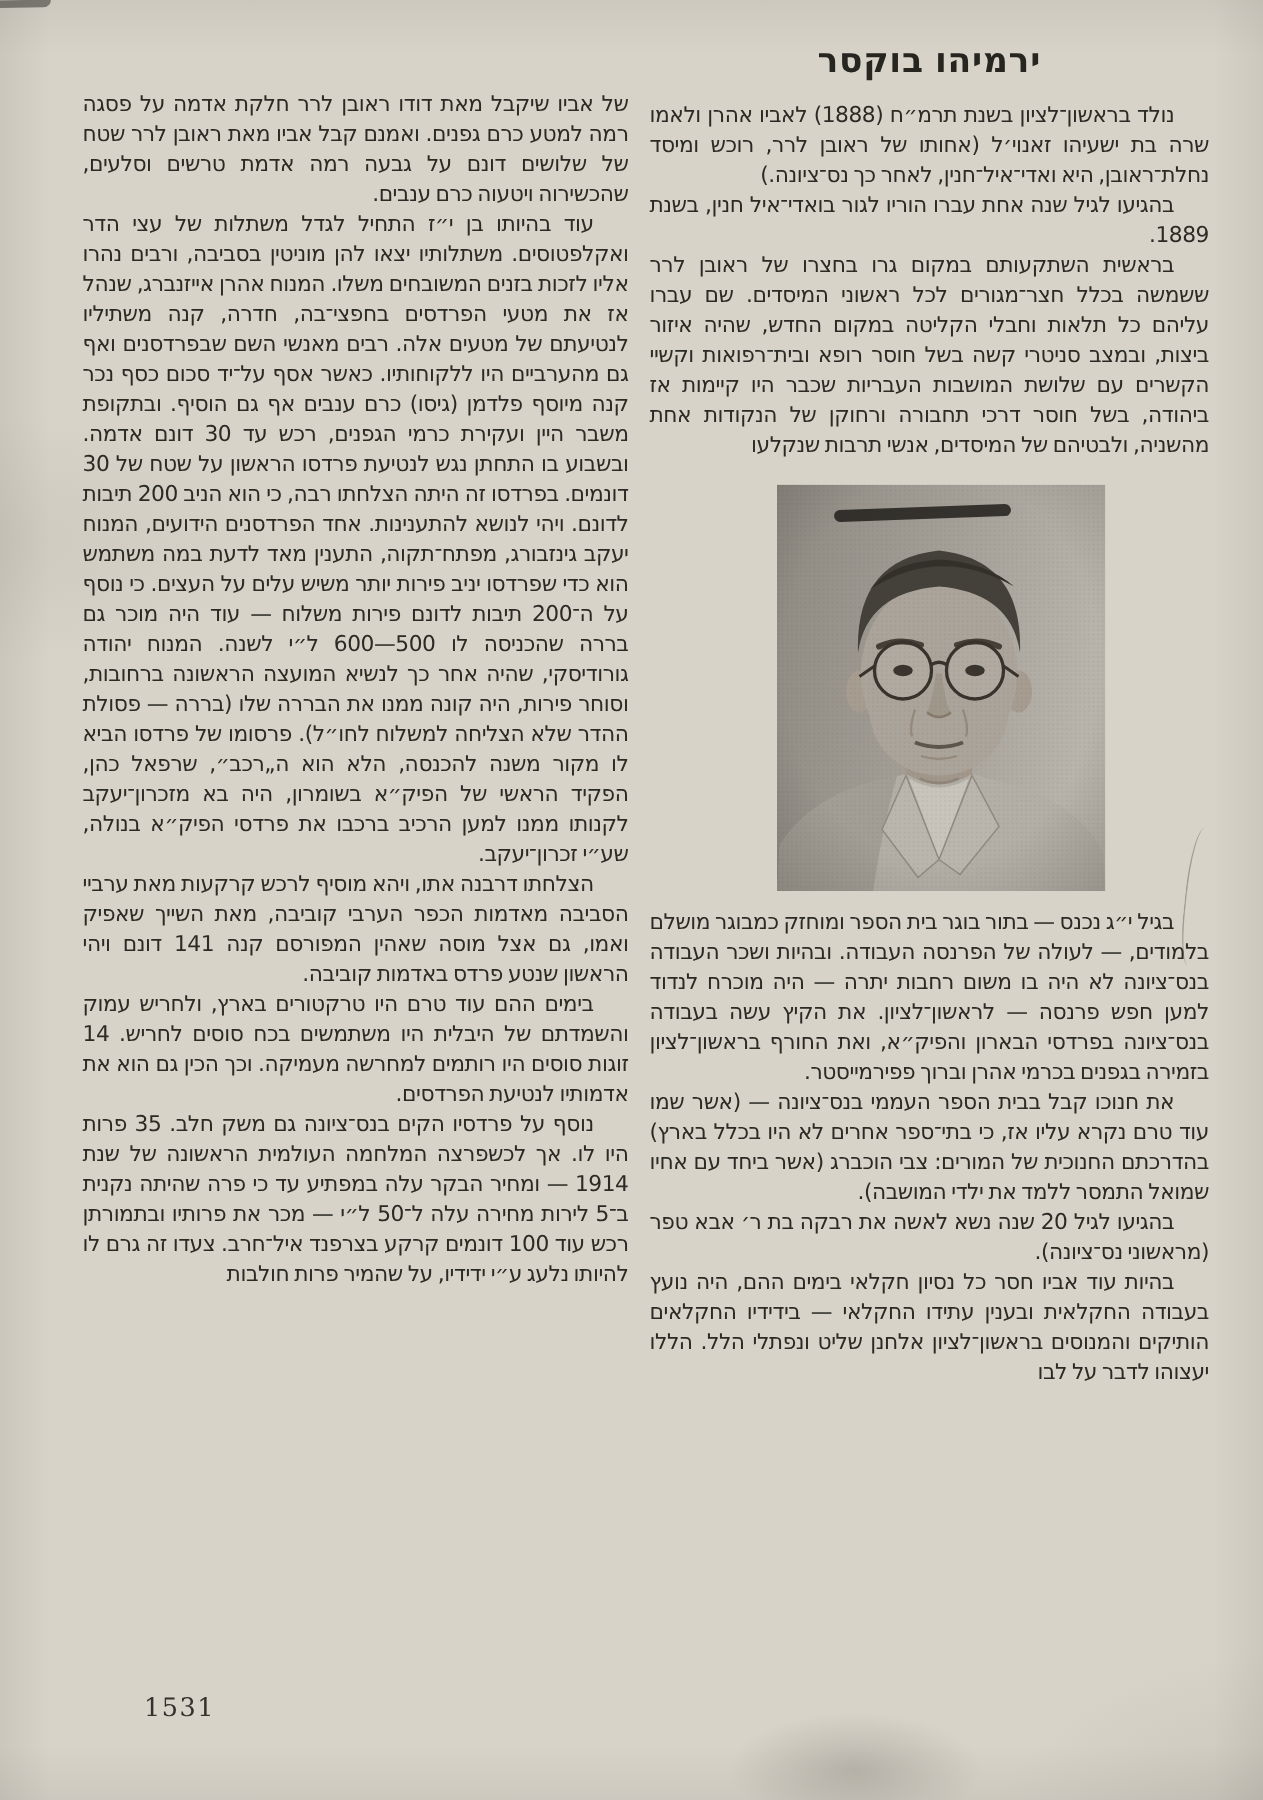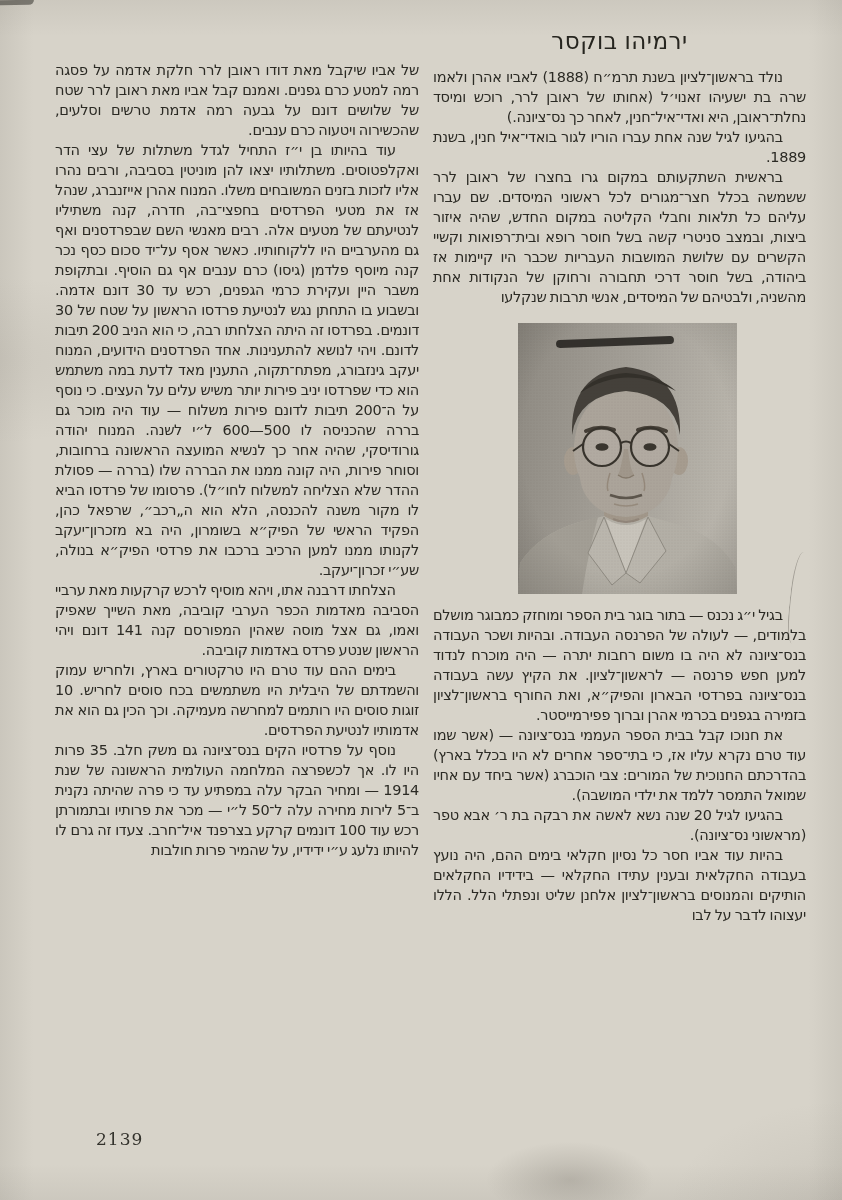--- a/index.html
+++ b/index.html
@@ -28,21 +28,21 @@
   }
   .col p{margin:0;padding:0;}
   .col p.indent{text-indent:1.6em;}
   .col p.cont{text-indent:0;}
   .col-left{left:55px;top:60px;width:364px;}
   .col-right{left:433px;top:28px;width:373px;}
   h1.title{
     margin:0 0 13px 0;
     font-size:23px;
     line-height:26px;
-    font-weight:normal;
+    font-weight:bold;
     text-align:center;
     letter-spacing:0.5px;
     color:#26251f;
   }
   figure.photo{
     display:block;
     width:219px;height:271px;
     margin:16px 69px 11px auto;
     padding:0;
     overflow:hidden;
@@ -131,19 +131,19 @@
     <p class="indent">בגיל י״ג נכנס — בתור בוגר בית הספר ומוחזק כמבוגר מושלם בלמודים, — לעולה של הפרנסה העבודה. ובהיות ושכר העבודה בנס־ציונה לא היה בו משום רחבות יתרה — היה מוכרח לנדוד למען חפש פרנסה — לראשון־לציון. את הקיץ עשה בעבודה בנס־ציונה בפרדסי הבארון והפיק״א, ואת החורף בראשון־לציון בזמירה בגפנים בכרמי אהרן וברוך פפירמייסטר.</p>
     <p class="indent">את חנוכו קבל בבית הספר העממי בנס־ציונה — (אשר שמו עוד טרם נקרא עליו אז, כי בתי־ספר אחרים לא היו בכלל בארץ) בהדרכתם החנוכית של המורים: צבי הוכברג (אשר ביחד עם אחיו שמואל התמסר ללמד את ילדי המושבה).</p>
     <p class="indent">בהגיעו לגיל 20 שנה נשא לאשה את רבקה בת ר׳ אבא טפר (מראשוני נס־ציונה).</p>
     <p class="indent">בהיות עוד אביו חסר כל נסיון חקלאי בימים ההם, היה נועץ בעבודה החקלאית ובענין עתידו החקלאי — בידידיו החקלאים הותיקים והמנוסים בראשון־לציון אלחנן שליט ונפתלי הלל. הללו יעצוהו לדבר על לבו</p>
   </main>
 
   <aside class="col col-left">
     <p class="cont">של אביו שיקבל מאת דודו ראובן לרר חלקת אדמה על פסגה רמה למטע כרם גפנים. ואמנם קבל אביו מאת ראובן לרר שטח של שלושים דונם על גבעה רמה אדמת טרשים וסלעים, שהכשירוה ויטעוה כרם ענבים.</p>
     <p class="indent">עוד בהיותו בן י״ז התחיל לגדל משתלות של עצי הדר ואקלפטוסים. משתלותיו יצאו להן מוניטין בסביבה, ורבים נהרו אליו לזכות בזנים המשובחים משלו. המנוח אהרן אייזנברג, שנהל אז את מטעי הפרדסים בחפצי־בה, חדרה, קנה משתיליו לנטיעתם של מטעים אלה. רבים מאנשי השם שבפרדסנים ואף גם מהערביים היו ללקוחותיו. כאשר אסף על־יד סכום כסף נכר קנה מיוסף פלדמן (גיסו) כרם ענבים אף גם הוסיף. ובתקופת משבר היין ועקירת כרמי הגפנים, רכש עד 30 דונם אדמה. ובשבוע בו התחתן נגש לנטיעת פרדסו הראשון על שטח של 30 דונמים. בפרדסו זה היתה הצלחתו רבה, כי הוא הניב 200 תיבות לדונם. ויהי לנושא להתענינות. אחד הפרדסנים הידועים, המנוח יעקב גינזבורג, מפתח־תקוה, התענין מאד לדעת במה משתמש הוא כדי שפרדסו יניב פירות יותר משיש עלים על העצים. כי נוסף על ה־200 תיבות לדונם פירות משלוח — עוד היה מוכר גם בררה שהכניסה לו 500—600 ל״י לשנה. המנוח יהודה גורודיסקי, שהיה אחר כך לנשיא המועצה הראשונה ברחובות, וסוחר פירות, היה קונה ממנו את הבררה שלו (בררה — פסולת ההדר שלא הצליחה למשלוח לחו״ל). פרסומו של פרדסו הביא לו מקור משנה להכנסה, הלא הוא ה„רכב״, שרפאל כהן, הפקיד הראשי של הפיק״א בשומרון, היה בא מזכרון־יעקב לקנותו ממנו למען הרכיב ברכבו את פרדסי הפיק״א בנולה, שע״י זכרון־יעקב.</p>
     <p class="indent">הצלחתו דרבנה אתו, ויהא מוסיף לרכש קרקעות מאת ערביי הסביבה מאדמות הכפר הערבי קוביבה, מאת השייך שאפיק ואמו, גם אצל מוסה שאהין המפורסם קנה 141 דונם ויהי הראשון שנטע פרדס באדמות קוביבה.</p>
-    <p class="indent">בימים ההם עוד טרם היו טרקטורים בארץ, ולחריש עמוק והשמדתם של היבלית היו משתמשים בכח סוסים לחריש. 10 זוגות סוסים היו רותמים למחרשה מעמיקה. וכך הכין גם הוא את אדמותיו לנטיעת הפרדסים.</p>
+    <p class="indent">בימים ההם עוד טרם היו טרקטורים בארץ, ולחריש עמוק והשמדתם של היבלית היו משתמשים בכח סוסים לחריש. 14 זוגות סוסים היו רותמים למחרשה מעמיקה. וכך הכין גם הוא את אדמותיו לנטיעת הפרדסים.</p>
     <p class="indent">נוסף על פרדסיו הקים בנס־ציונה גם משק חלב. 35 פרות היו לו. אך לכשפרצה המלחמה העולמית הראשונה של שנת 1914 — ומחיר הבקר עלה במפתיע עד כי פרה שהיתה נקנית ב־5 לירות מחירה עלה ל־50 ל״י — מכר את פרותיו ובתמורתן רכש עוד 100 דונמים קרקע בצרפנד איל־חרב. צעדו זה גרם לו להיותו נלעג ע״י ידידיו, על שהמיר פרות חולבות</p>
   </aside>
 
-  <div class="pagenum">2139</div>
+  <div class="pagenum">1531</div>
 
 </div>
 
 </body></html>

